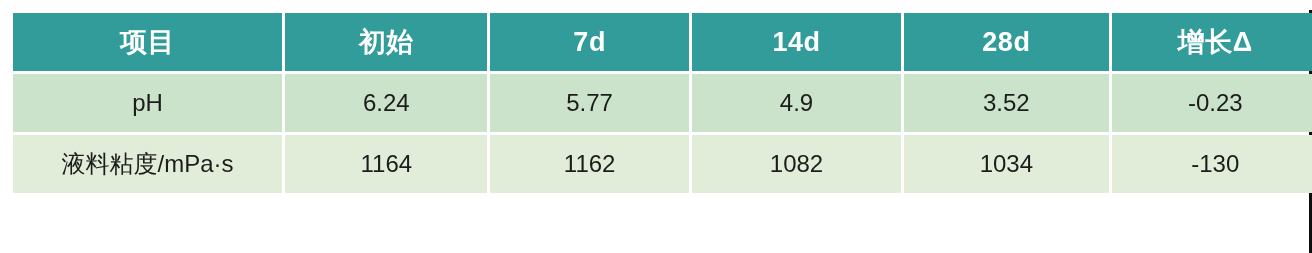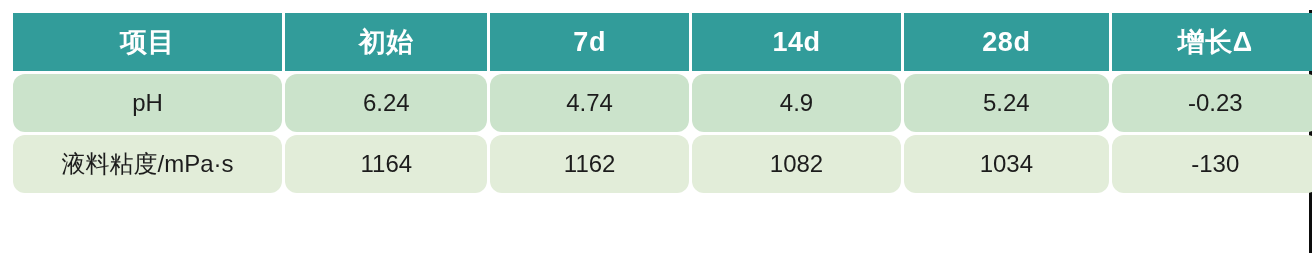--- a/index.html
+++ b/index.html
@@ -53,21 +53,20 @@
   }
 
   tbody td {
     height: 58px;
     text-align: center;
     vertical-align: middle;
     font-size: 24px;
     color: #1c1c1c;
     padding: 0 4px;
     font-weight: normal;
-    border-radius: 12px;
   }
 
   tbody tr.row-shade-a td { background: #CBE3CB; }
   tbody tr.row-shade-b td { background: #E2EDD9; }
 </style>
 </head>
 <body>
 
 <div class="sheet">
   <table class="data-table">
@@ -86,23 +85,23 @@
         <th>7d</th>
         <th>14d</th>
         <th>28d</th>
         <th>增长Δ</th>
       </tr>
     </thead>
     <tbody>
       <tr class="row-shade-a">
         <td>pH</td>
         <td>6.24</td>
-        <td>4.74</td>
+        <td>5.77</td>
         <td>4.9</td>
-        <td>5.24</td>
+        <td>3.52</td>
         <td>-0.23</td>
       </tr>
       <tr class="row-shade-b">
         <td>液料粘度/mPa·s</td>
         <td>1164</td>
         <td>1162</td>
         <td>1082</td>
         <td>1034</td>
         <td>-130</td>
       </tr>

